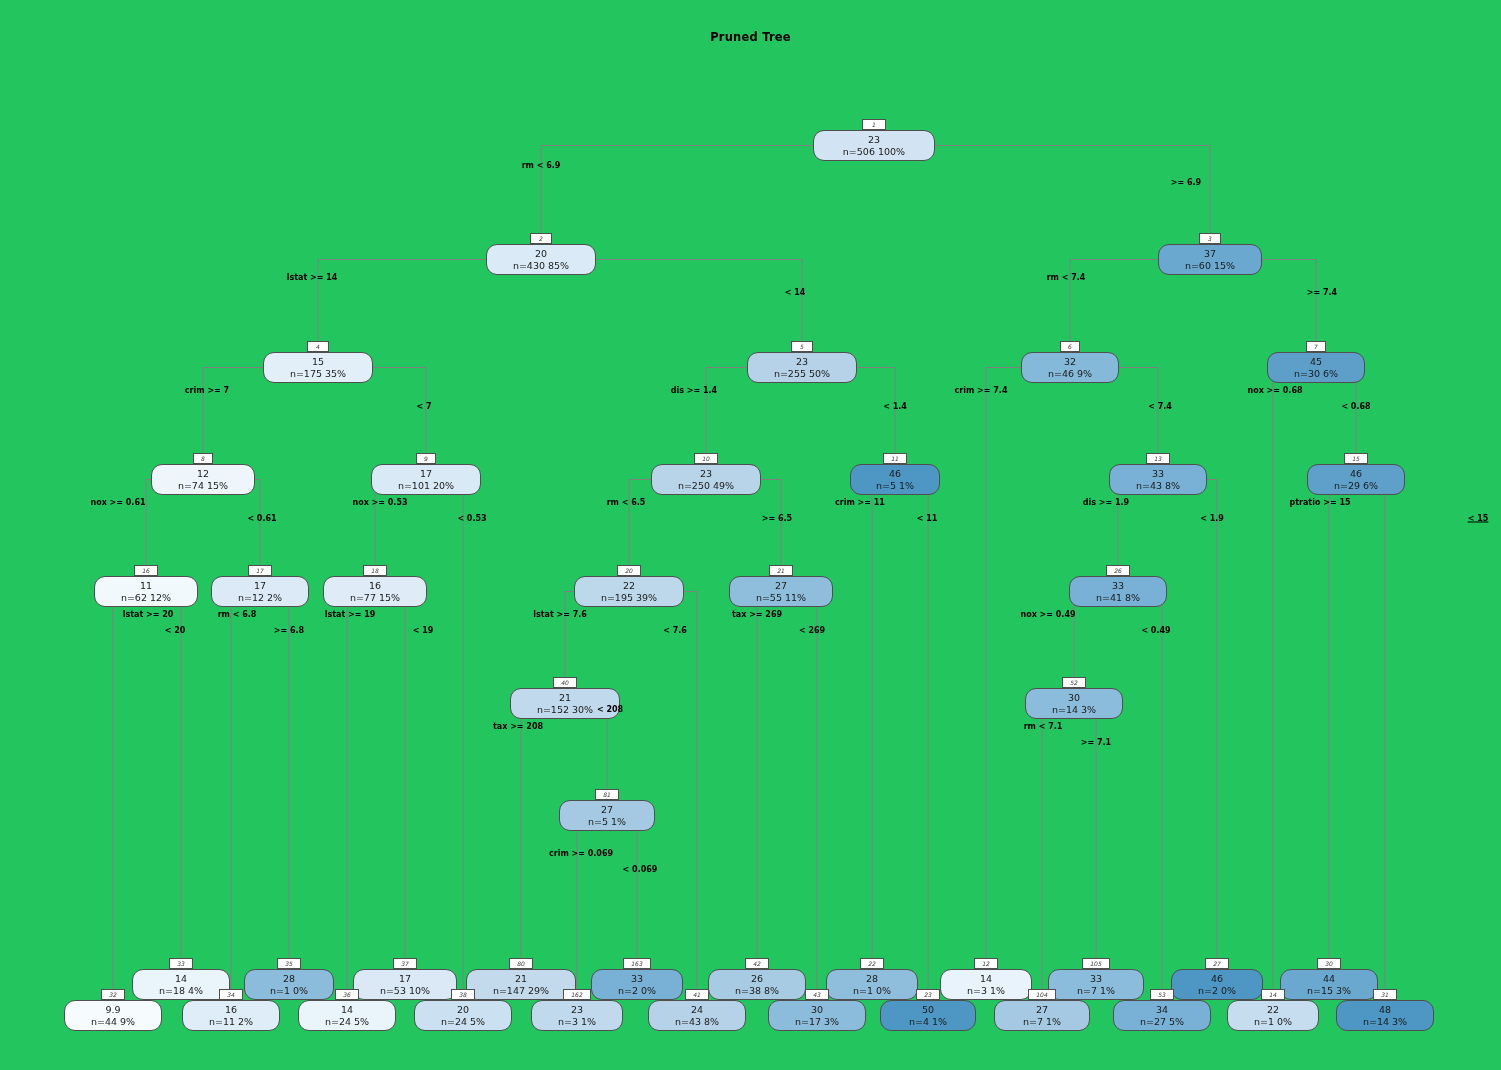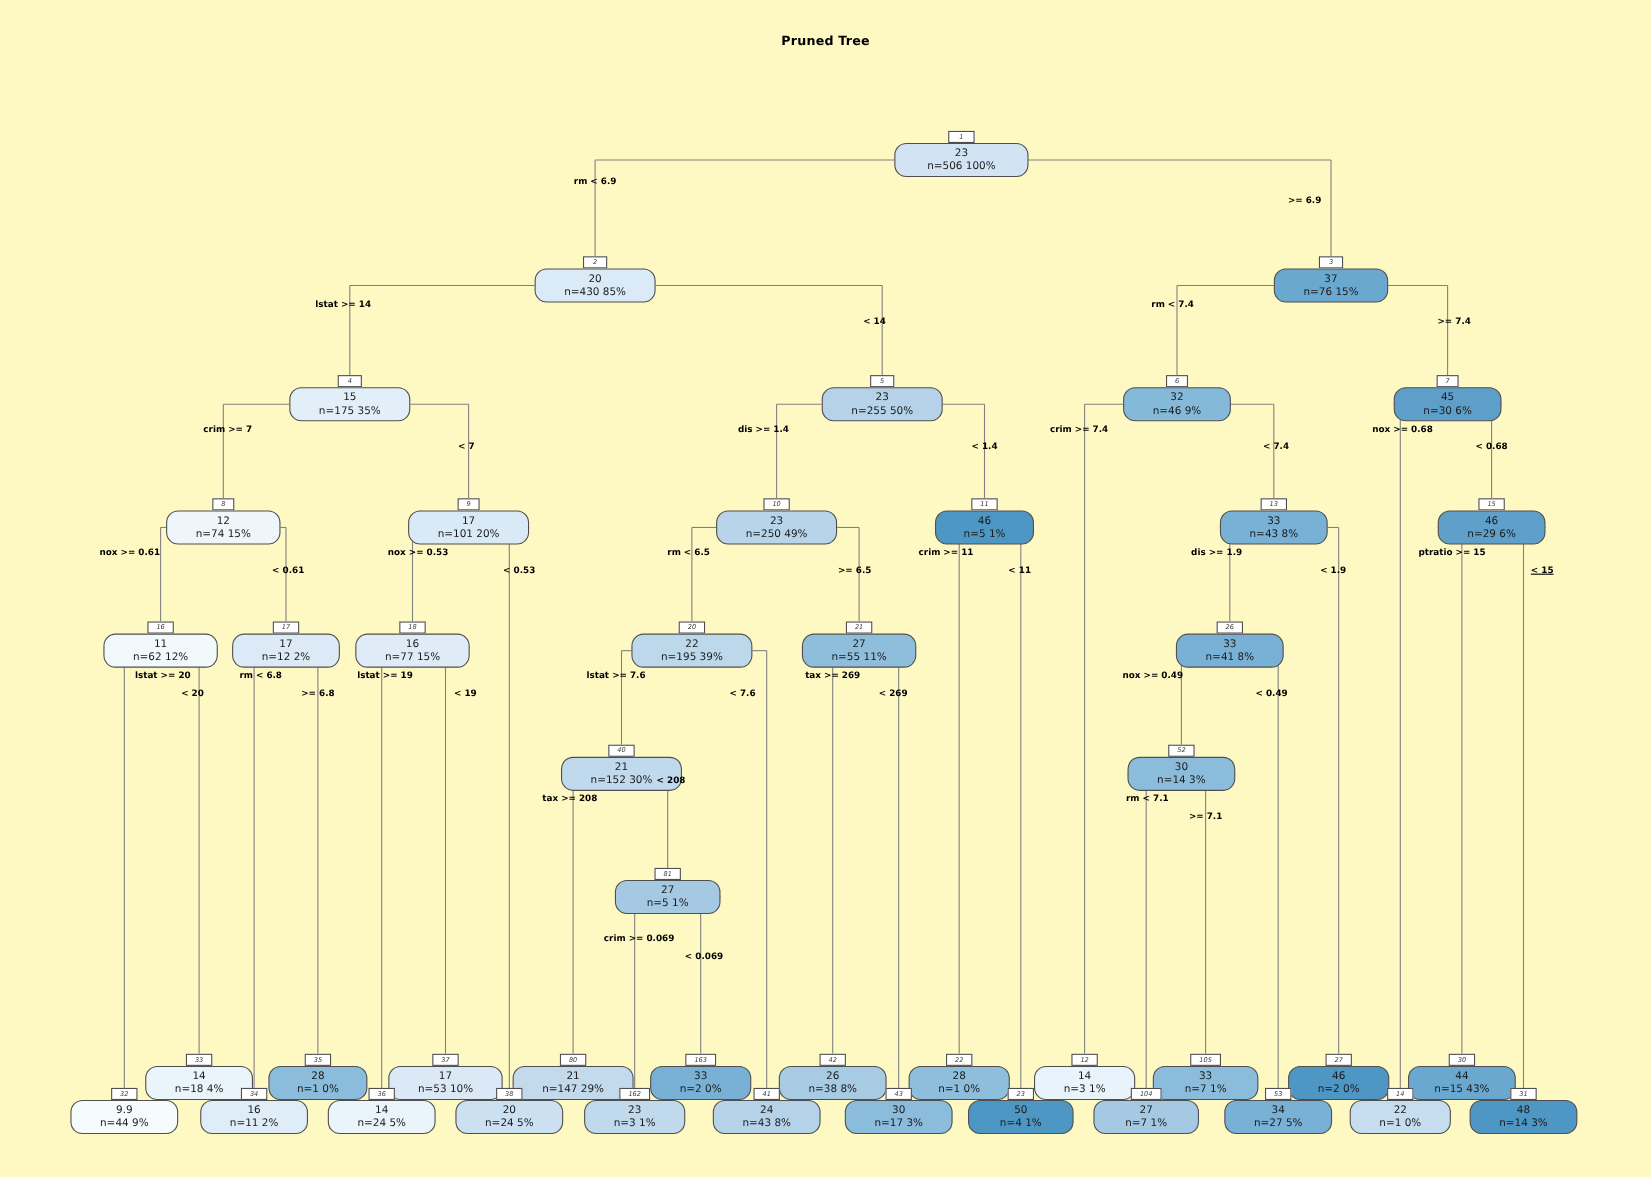--- a/index.html
+++ b/index.html
@@ -1,17 +1,17 @@
 <!DOCTYPE html>
 <html><head>
 <meta charset="utf-8">
 <style>
   html,body{margin:0;padding:0;background:#ffffff;}
   body{width:1501px;height:1070px;font-family:"DejaVu Sans","Liberation Sans",sans-serif;}
-  #canvas{position:relative;width:1501px;height:1070px;overflow:hidden;background:#fef9c3;}
+  #canvas{position:relative;width:1501px;height:1070px;overflow:hidden;background:#22c55e;}
   #edges{position:absolute;left:0;top:0;width:1501px;height:1070px;}
   .title{
     position:absolute;left:0;top:30px;width:1501px;text-align:center;
     font-size:11.5px;font-weight:bold;color:#000;letter-spacing:0.2px;
   }
   .node{
     position:absolute;box-sizing:border-box;
     border:1px solid #4f4f4f;border-radius:11px;
     display:flex;flex-direction:column;align-items:center;justify-content:center;
     line-height:1.22;color:#1a1a1a;
@@ -132,21 +132,21 @@
       <span class="n">n=506  100%</span>
     </div>
     <div class="idbox" style="left: 862px; top: 119px; width: 24px;">1</div>
     <div class="node" style="left: 486px; top: 244px; width: 110px; height: 31px; background: rgb(218, 234, 246);">
       <span class="v">20</span>
       <span class="n">n=430  85%</span>
     </div>
     <div class="idbox" style="left: 530px; top: 233px; width: 22px;">2</div>
     <div class="node" style="left: 1158px; top: 244px; width: 104px; height: 31px; background: rgb(106, 168, 208);">
       <span class="v">37</span>
-      <span class="n">n=76  15%</span>
+      <span class="n">n=60  15%</span>
     </div>
     <div class="idbox" style="left: 1199px; top: 233px; width: 22px;">3</div>
     <div class="node" style="left: 263px; top: 352px; width: 110px; height: 31px; background: rgb(226, 239, 249);">
       <span class="v">15</span>
       <span class="n">n=175  35%</span>
     </div>
     <div class="idbox" style="left: 307px; top: 341px; width: 22px;">4</div>
     <div class="node" style="left: 747px; top: 352px; width: 110px; height: 31px; background: rgb(181, 210, 232);">
       <span class="v">23</span>
       <span class="n">n=255  50%</span>
@@ -337,21 +337,21 @@
       <span class="n">n=2  0%</span>
     </div>
     <div class="idbox" style="left: 1205px; top: 958px; width: 24px;">27</div>
     <div class="node" style="left: 1227px; top: 1000px; width: 92px; height: 31px; background: rgb(198, 220, 239);">
       <span class="v">22</span>
       <span class="n">n=1  0%</span>
     </div>
     <div class="idbox" style="left: 1261px; top: 989px; width: 24px;">14</div>
     <div class="node" style="left: 1280px; top: 969px; width: 98px; height: 31px; background: rgb(106, 168, 208);">
       <span class="v">44</span>
-      <span class="n">n=15  43%</span>
+      <span class="n">n=15  3%</span>
     </div>
     <div class="idbox" style="left: 1317px; top: 958px; width: 24px;">30</div>
     <div class="node" style="left: 1336px; top: 1000px; width: 98px; height: 31px; background: rgb(78, 150, 196);">
       <span class="v">48</span>
       <span class="n">n=14  3%</span>
     </div>
     <div class="idbox" style="left: 1373px; top: 989px; width: 24px;">31</div>
     <div class="elabel" style="left: 541px; top: 165px; transform: translate(-50%, -50%);">rm &lt; 6.9</div>
     <div class="elabel" style="left: 1186px; top: 182px; transform: translate(-50%, -50%);">&gt;= 6.9</div>
     <div class="elabel" style="left: 312px; top: 277px; transform: translate(-50%, -50%);">lstat &gt;= 14</div>
@@ -370,21 +370,21 @@
     <div class="elabel" style="left: 262px; top: 518px; transform: translate(-50%, -50%);">&lt; 0.61</div>
     <div class="elabel" style="left: 380px; top: 502px; transform: translate(-50%, -50%);">nox &gt;= 0.53</div>
     <div class="elabel" style="left: 472px; top: 518px; transform: translate(-50%, -50%);">&lt; 0.53</div>
     <div class="elabel" style="left: 626px; top: 502px; transform: translate(-50%, -50%);">rm &lt; 6.5</div>
     <div class="elabel" style="left: 777px; top: 518px; transform: translate(-50%, -50%);">&gt;= 6.5</div>
     <div class="elabel" style="left: 860px; top: 502px; transform: translate(-50%, -50%);">crim &gt;= 11</div>
     <div class="elabel" style="left: 927px; top: 518px; transform: translate(-50%, -50%);">&lt; 11</div>
     <div class="elabel" style="left: 1106px; top: 502px; transform: translate(-50%, -50%);">dis &gt;= 1.9</div>
     <div class="elabel" style="left: 1212px; top: 518px; transform: translate(-50%, -50%);">&lt; 1.9</div>
     <div class="elabel" style="left: 1320px; top: 502px; transform: translate(-50%, -50%);">ptratio &gt;= 15</div>
-    <div class="elabel" style="left: 1402px; top: 518px; transform: translate(-50%, -50%); text-decoration: underline;">&lt; 15</div>
+    <div class="elabel" style="left: 1478px; top: 518px; transform: translate(-50%, -50%); text-decoration: underline;">&lt; 15</div>
     <div class="elabel" style="left: 124px; top: 614px; transform: translate(-50%, -50%); margin-left: 24px;">lstat &gt;= 20</div>
     <div class="elabel" style="left: 175px; top: 630px; transform: translate(-50%, -50%);">&lt; 20</div>
     <div class="elabel" style="left: 237px; top: 614px; transform: translate(-50%, -50%);">rm &lt; 6.8</div>
     <div class="elabel" style="left: 289px; top: 630px; transform: translate(-50%, -50%);">&gt;= 6.8</div>
     <div class="elabel" style="left: 350px; top: 614px; transform: translate(-50%, -50%);">lstat &gt;= 19</div>
     <div class="elabel" style="left: 423px; top: 630px; transform: translate(-50%, -50%);">&lt; 19</div>
     <div class="elabel" style="left: 560px; top: 614px; transform: translate(-50%, -50%);">lstat &gt;= 7.6</div>
     <div class="elabel" style="left: 675px; top: 630px; transform: translate(-50%, -50%);">&lt; 7.6</div>
     <div class="elabel" style="left: 757px; top: 614px; transform: translate(-50%, -50%);">tax &gt;= 269</div>
     <div class="elabel" style="left: 812px; top: 630px; transform: translate(-50%, -50%); text-align: right;">&lt; 269</div>

